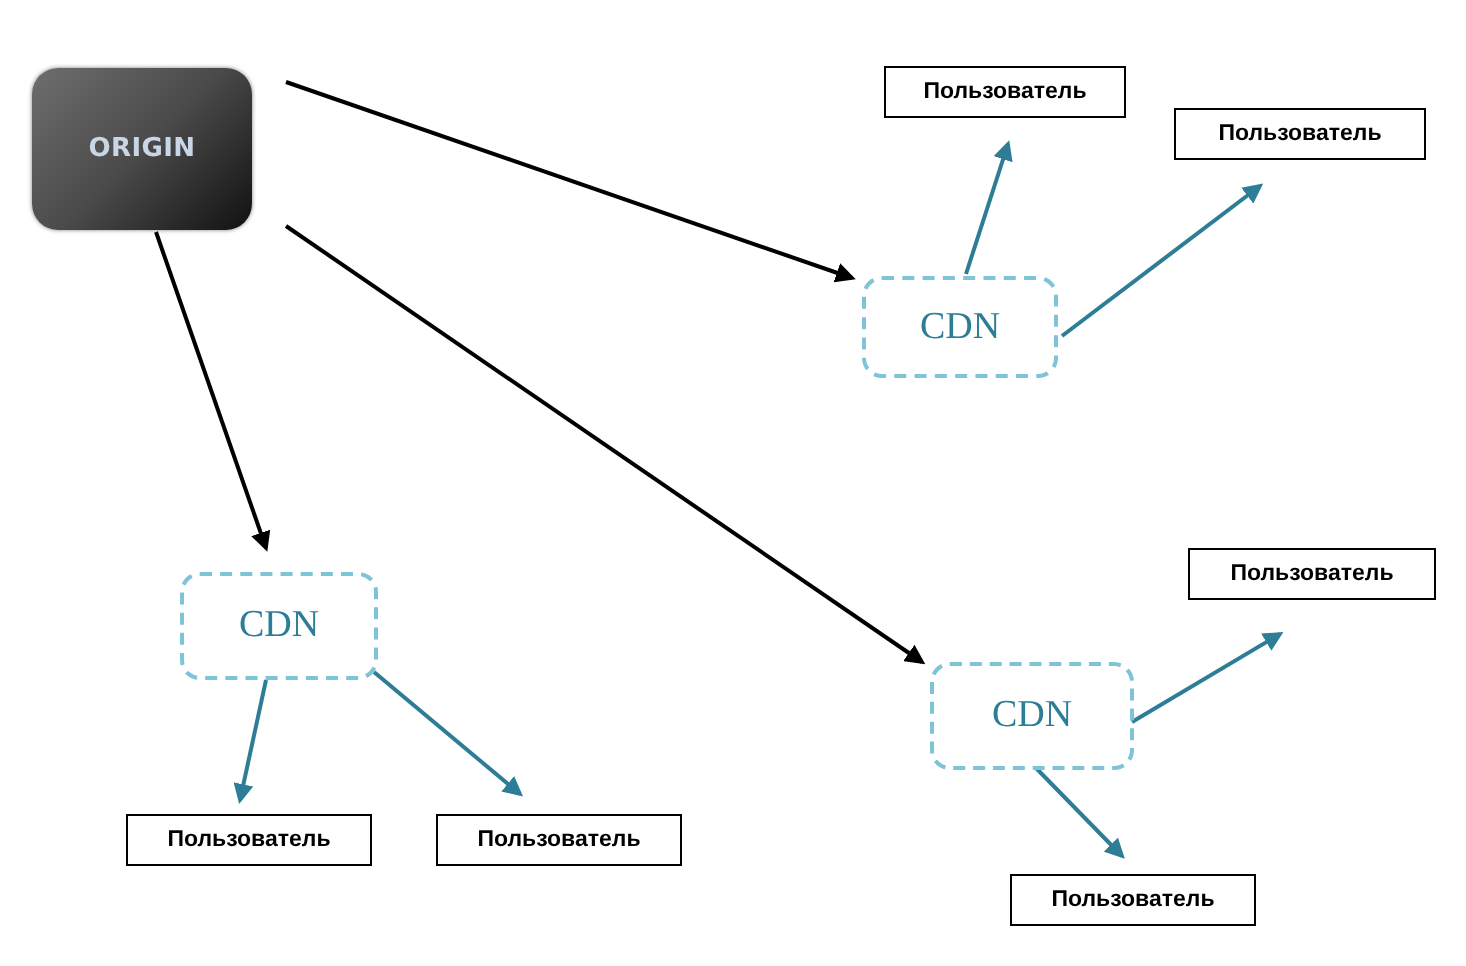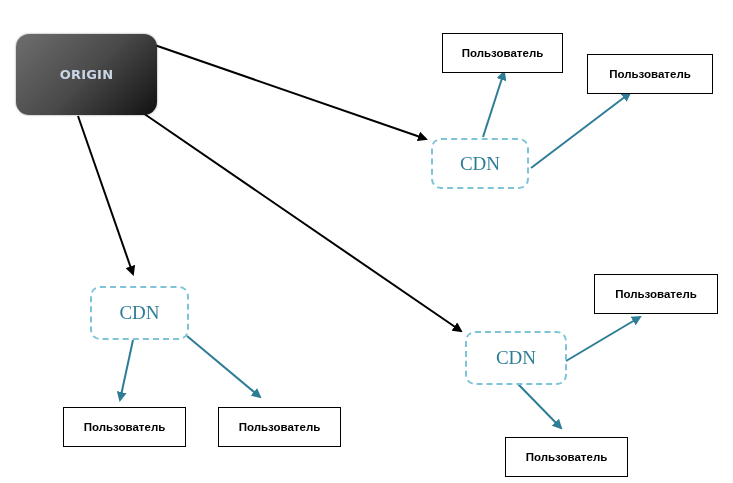--- a/index.html
+++ b/index.html
@@ -1,34 +1,34 @@
 <!DOCTYPE html>
 <html><head>
 <meta charset="utf-8">
 <style>
   html, body { margin:0; padding:0; background:#ffffff; }
   body { width:733px; height:483px; position:relative; overflow:hidden; font-family:"DejaVu Sans", sans-serif; }
   svg.links { position:absolute; left:0; top:0; width:733px; height:483px; }
   .origin {
-    position:absolute; left:16px; top:34px; width:141px; height:81px;
+    position:absolute; left:16px; top:34px; width:110px; height:81px;
     border-radius:13px;
     background:linear-gradient(135deg,#6e6e6e 0%,#4a4a4a 50%,#111111 100%);
     box-shadow:0 0 2px rgba(0,0,0,.5);
     display:flex; flex-direction:column; align-items:center; justify-content:center;
     color:#c9d6e6; font-weight:bold; font-size:13px; line-height:26px;
     font-family:"DejaVu Sans", sans-serif; letter-spacing:0.2px;
   }
   .cdn {
     position:absolute; width:98px; height:51px;
     border:2px dashed #7ec3d6; border-radius:10px; box-sizing:border-box;
     display:flex; align-items:center; justify-content:center;
     color:#2e7d96; font-size:19px; font-family:Liberation Serif, serif;
   }
   .user {
-    position:absolute; height:40px; box-sizing:border-box;
+    position:absolute; height:26px; box-sizing:border-box;
     border:1px solid #000; background:#fff;
     display:flex; align-items:center; justify-content:center;
     font-weight:bold; font-size:11.5px; color:#000; font-family:"Liberation Sans", sans-serif;
   }
 </style>
 </head>
 <body>
 
 <svg class="links" viewBox="0 0 733 483">
   <defs>

